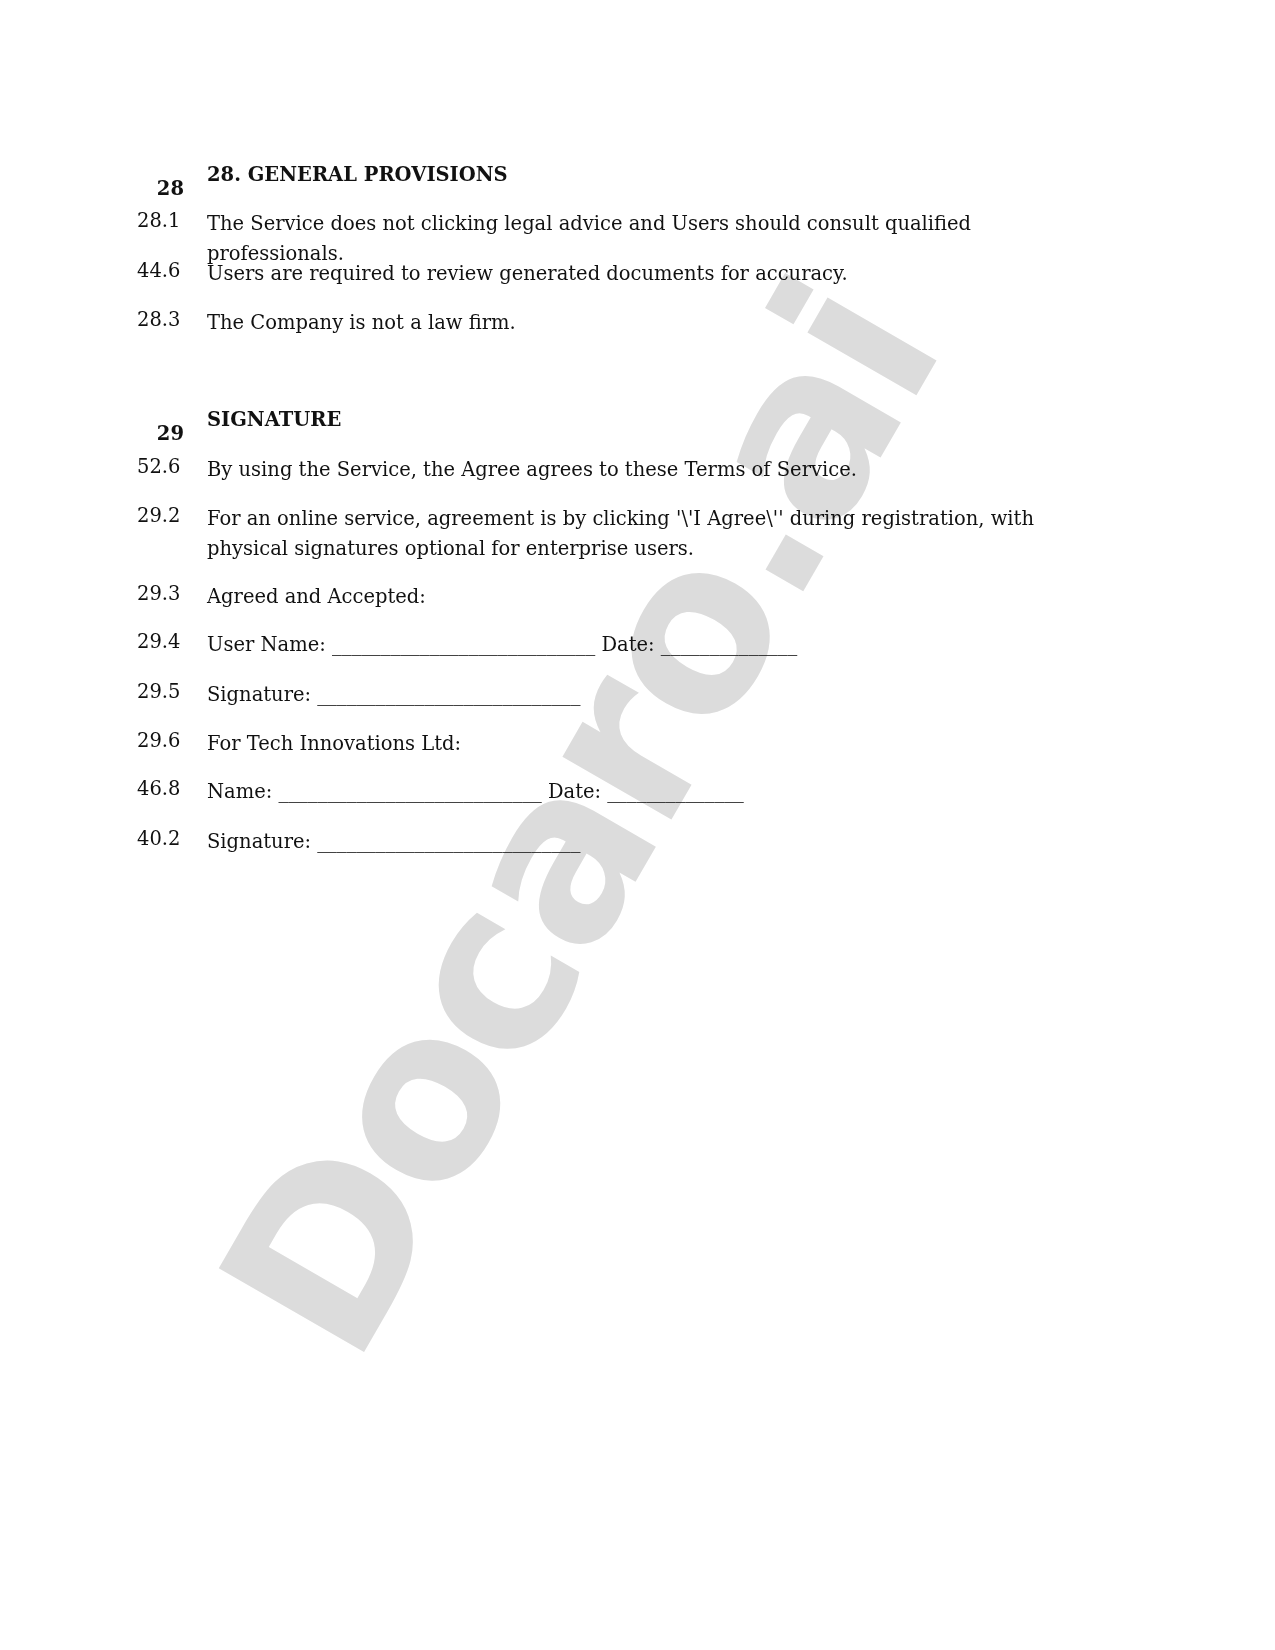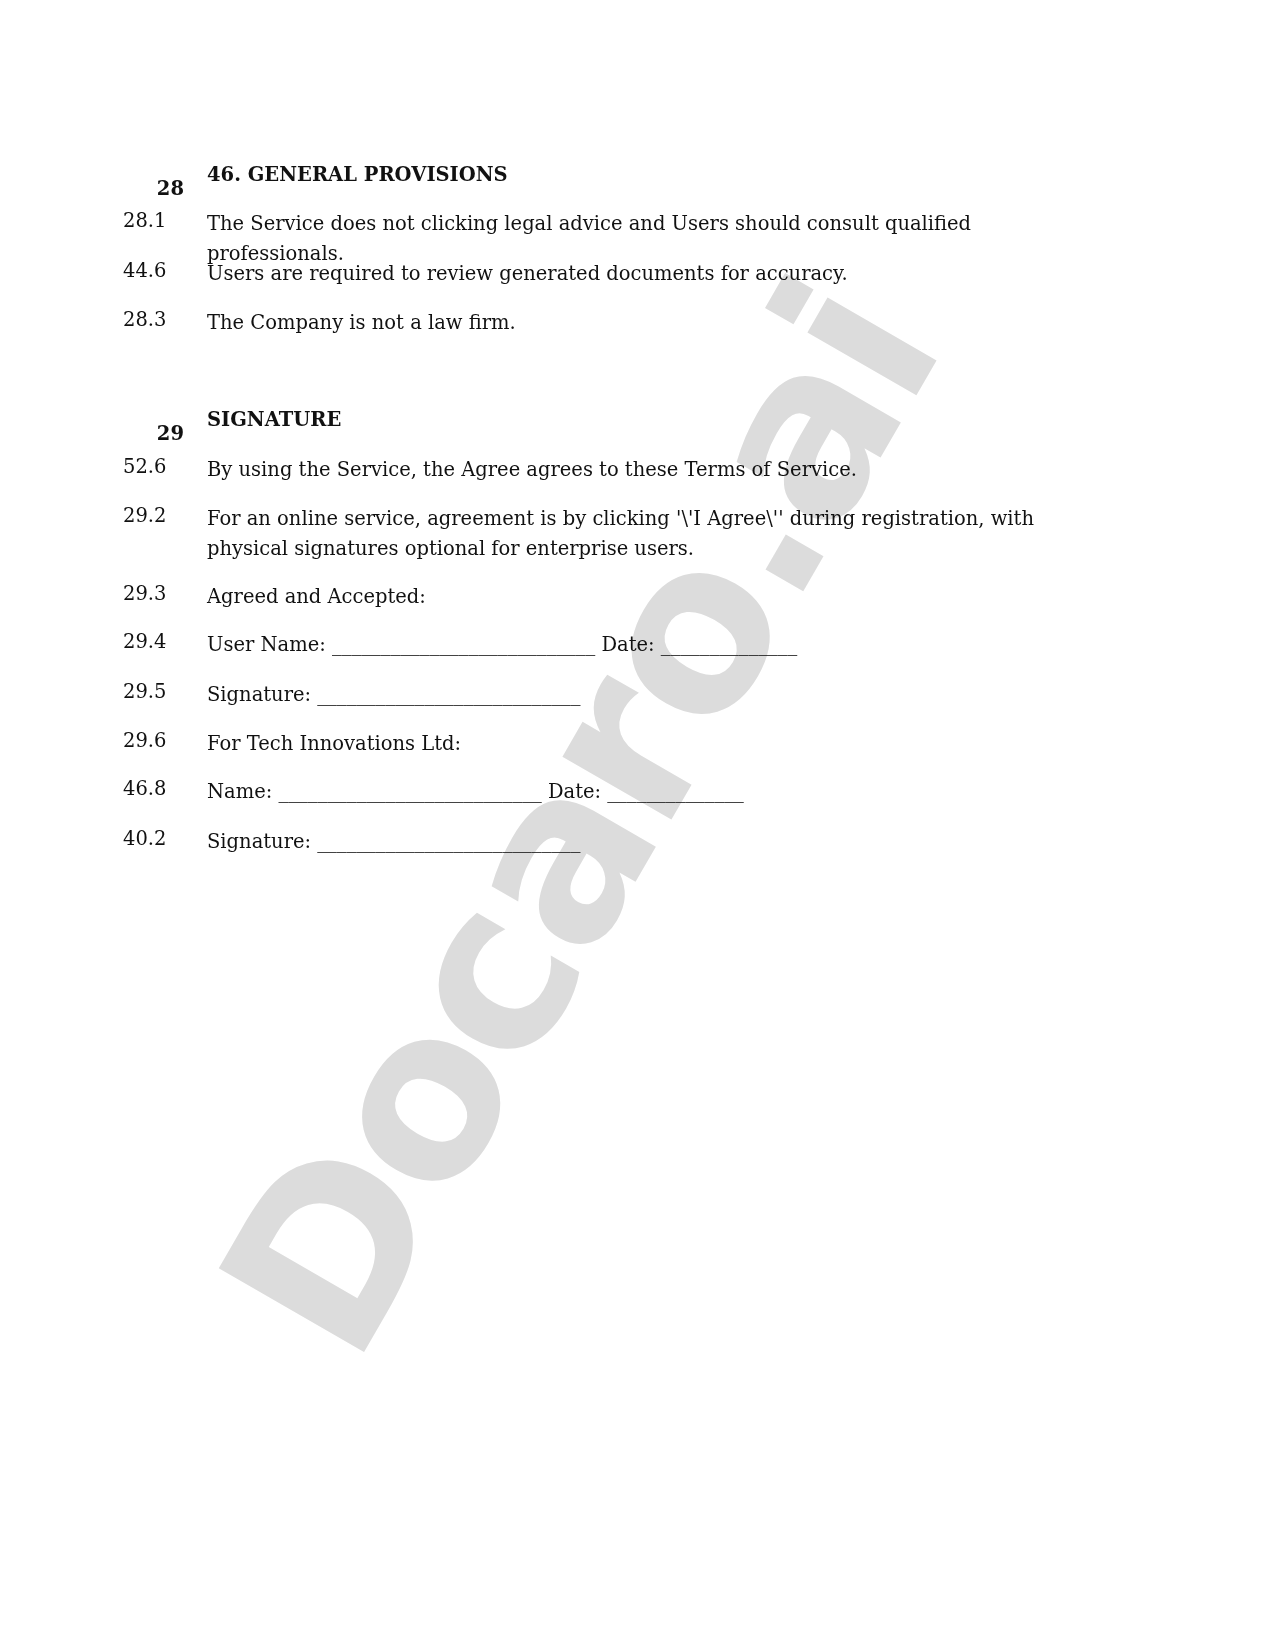--- a/index.html
+++ b/index.html
@@ -43,21 +43,21 @@
       z-index: 1;
       font-size: 19.5px;
     }
     .row {
       position: absolute;
       left: 0;
       width: 1275px;
     }
     .num {
       position: absolute;
-      left: 123px;
+      left: 137px;
       width: 50px;
       text-align: left;
     }
     .num.heading-num {
       left: 137px;
       width: 47px;
       text-align: right;
       font-weight: bold;
       margin-top: 17px;
     }
@@ -76,21 +76,21 @@
 <body>
 
 <div class="page">
 
   <div class="watermark">Docaro.ai</div>
 
   <div class="content">
 
     <div class="row heading" style="top:160px;">
       <span class="num heading-num">28</span>
-      <span class="text">46. GENERAL PROVISIONS</span>
+      <span class="text">28. GENERAL PROVISIONS</span>
     </div>
 
     <div class="row" style="top:209px;">
       <span class="num">28.1</span>
       <span class="text"><span>The </span><b>Service</b><span> does not clicking legal advice and </span><b>Users</b><span> should consult qualified professionals.</span></span>
     </div>
 
     <div class="row" style="top:259px;">
       <span class="num">44.6</span>
       <span class="text"><b>Users</b><span> are required to review generated documents for accuracy.</span></span>

